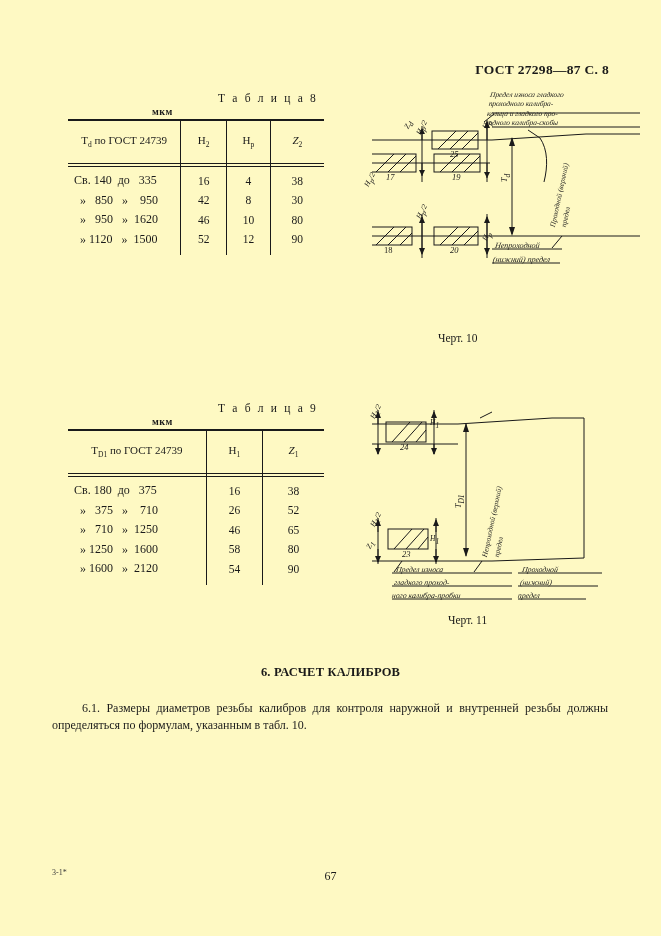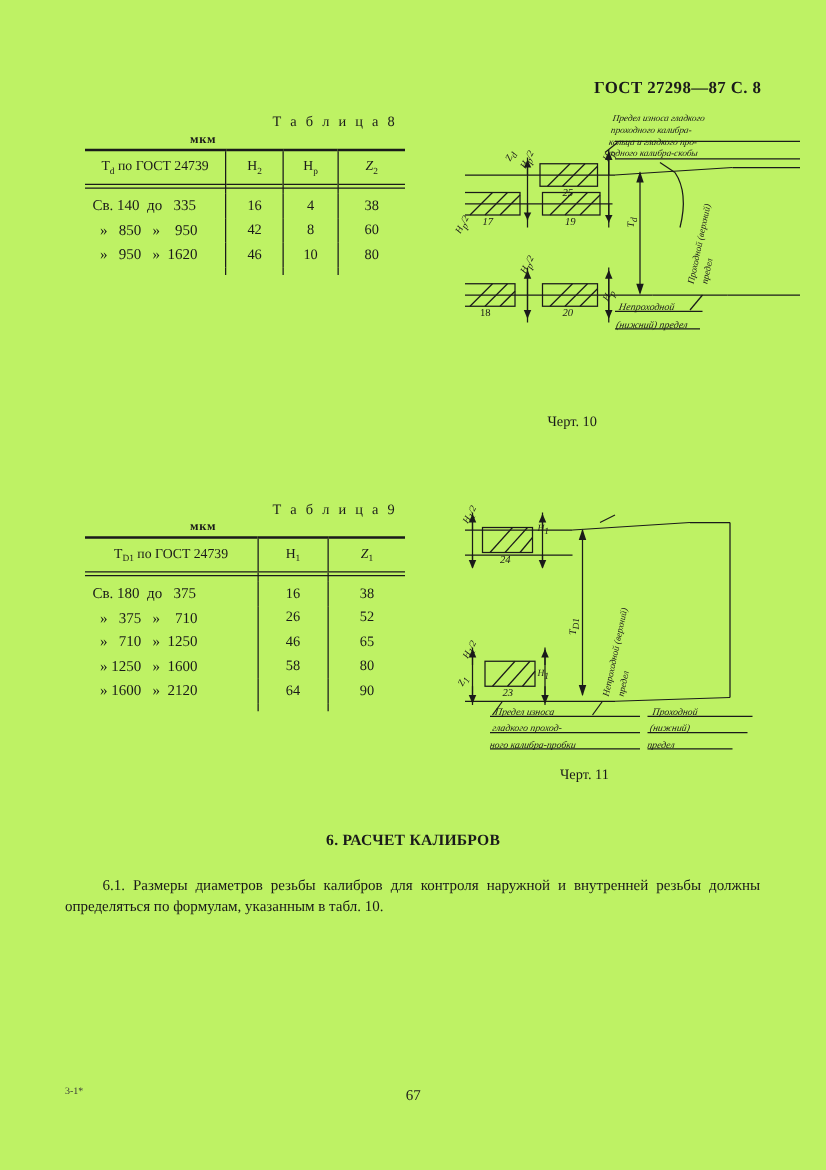--- a/index.html
+++ b/index.html
@@ -6,21 +6,21 @@
   body{
     width:661px;height:936px;
     background:#ffffff;
     font-family:"Liberation Serif", serif;
     color:#1a1a1a;
     position:relative;
     overflow:hidden;
   }
   .page{
     position:absolute;inset:0;
-    background:#bef264;
+    background:#fef9c3;
   }
 
   
   .hdr{
     position:absolute;top:62px;right:52px;
     font-family:"Liberation Serif", serif;
     font-weight:bold;font-size:13.5px;
     letter-spacing:.3px;
   }
 
@@ -49,21 +49,21 @@
   table.gost td,table.gost th{
     padding:0;
     text-align:center;
     font-weight:normal;
     vertical-align:middle;
   }
   .rule-top{
     border-top:2.2px solid #1a1a1a;
   }
   .hdrow td{
-    height:26px;
+    height:42px;
     font-weight:bold;
     font-size:11px;
     border-right:1px solid #1a1a1a;
   }
   .hdrow td:last-child{border-right:none;}
   .dblrule{
     height:0;border-top:1px solid #1a1a1a;
     position:relative;
   }
   .dblrule::after{
@@ -170,27 +170,33 @@
         <tr class="body-row">
           <td class="rng">Св. 140  до   335</td>
           <td>16</td>
           <td>4</td>
           <td>38</td>
         </tr>
         <tr class="body-row">
           <td class="rng">  »   850   »    950</td>
           <td>42</td>
           <td>8</td>
-          <td>60</td>
+          <td>30</td>
         </tr>
         <tr class="body-row">
           <td class="rng">  »   950   »  1620</td>
           <td>46</td>
           <td>10</td>
           <td>80</td>
+        </tr>
+        <tr class="body-row">
+          <td class="rng">  » 1120   »  1500</td>
+          <td>52</td>
+          <td>12</td>
+          <td>90</td>
         </tr>
         <tr class="botpad">
             <td></td>
             <td></td>
             <td></td>
             <td></td>
           </tr>
       </tbody>
     </table>
   </div>
@@ -386,21 +392,21 @@
           <td>46</td>
           <td>65</td>
         </tr>
         <tr class="body-row">
           <td class="rng">  » 1250   »  1600</td>
           <td>58</td>
           <td>80</td>
         </tr>
         <tr class="body-row">
           <td class="rng">  » 1600   »  2120</td>
-          <td>64</td>
+          <td>54</td>
           <td>90</td>
         </tr>
         <tr class="botpad">
             <td></td>
             <td></td>
             <td></td>
           </tr>
       </tbody>
     </table>
   </div>

